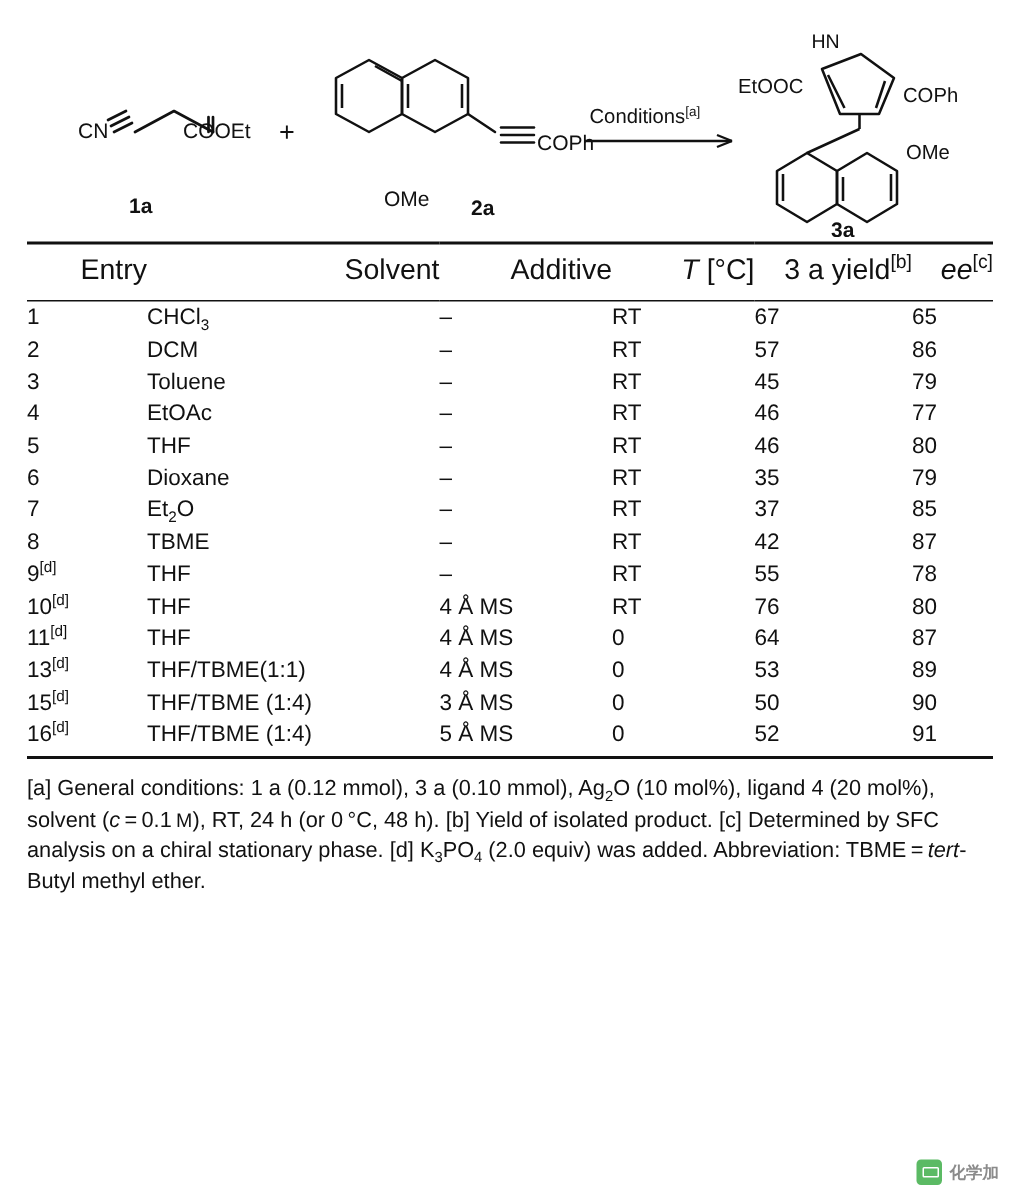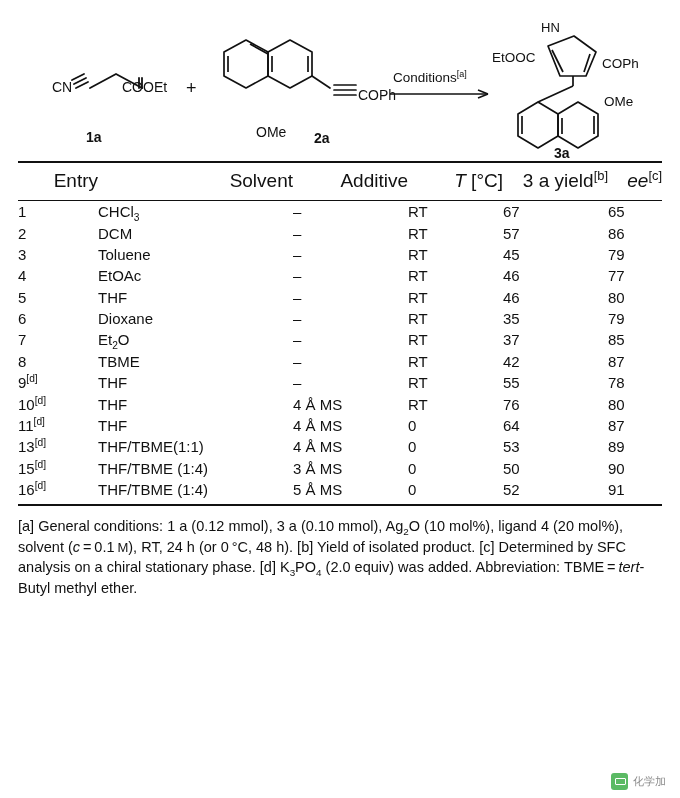--- a/index.html
+++ b/index.html
@@ -74,20 +74,21 @@
   .smallcap { font-variant: small-caps; font-size: 0.9em; }
   
   .badge {
     position: absolute;
     right: 14px;
     bottom: 8px;
     display: flex;
     align-items: center;
     gap: 5px;
     opacity: 0.85;
+    font-weight: bold;
   }
   .badge .dot {
     width: 17px; height: 17px;
     background: #3fae4a;
     border-radius: 3px;
     display: inline-block;
     position: relative;
   }
   .badge .dot::after {
     content: "";

